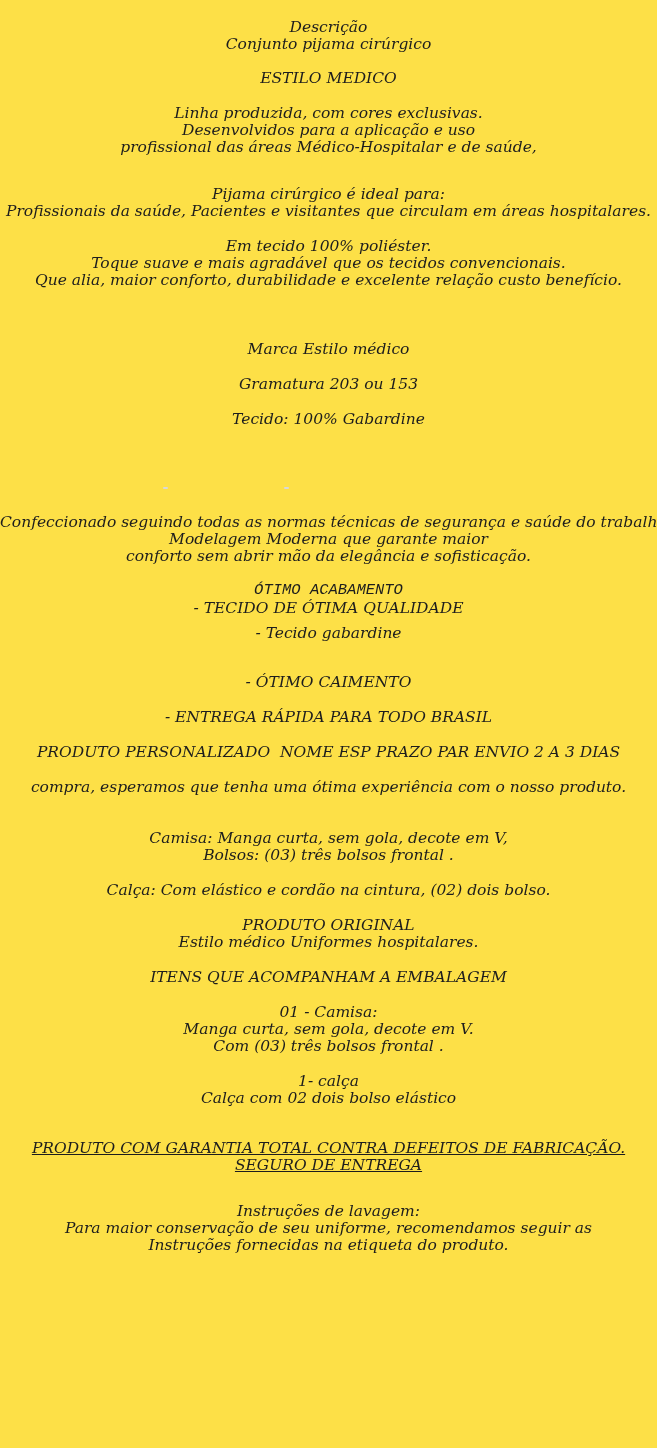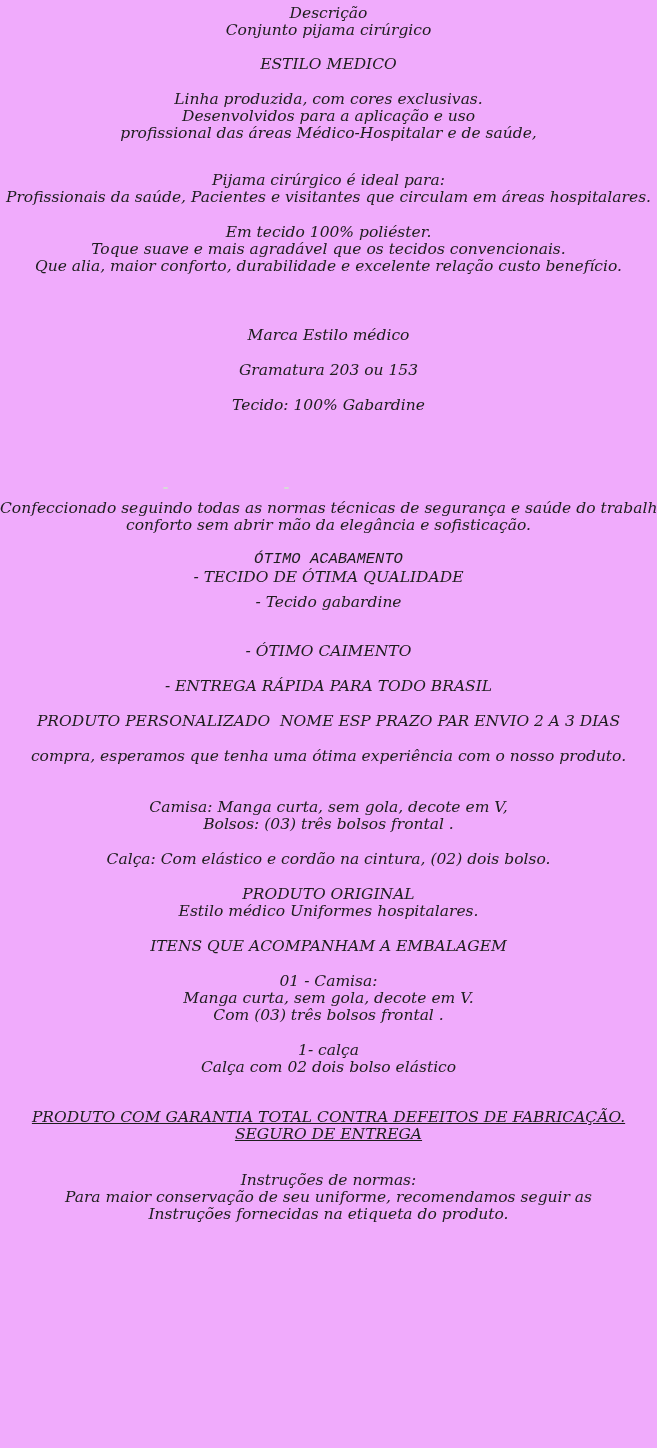--- a/index.html
+++ b/index.html
@@ -10,27 +10,27 @@
   body {
     width: 657px;
     height: 1448px;
     overflow: hidden;
   }
   .page {
     position: relative;
     width: 657px;
     height: 1448px;
     box-sizing: border-box;
-    padding-top: 5px;
+    padding-top: 19px;
     font-family: "DejaVu Serif", "Liberation Serif", serif;
     font-style: italic;
     font-size: 15.5px;
     line-height: 17px;
     color: #1d1d1d;
-    background: #f0abfc;
+    background: #fde047;
   }
   .paragraph {
     text-align: center;
   }
   .line {
     white-space: pre;      
     text-align: center;
   }
   .artifact {
     position: absolute;
@@ -72,20 +72,21 @@
         <div class="line">Marca Estilo médico</div>
       </div>
       <div class="paragraph" style="margin-top: 18px;">
         <div class="line">Gramatura 203 ou 153</div>
       </div>
       <div class="paragraph" style="margin-top: 18px;">
         <div class="line">Tecido: 100% Gabardine</div>
       </div>
       <div class="paragraph" style="margin-top: 86px;">
         <div class="line">Confeccionado seguindo todas as normas técnicas de segurança e saúde do trabalho</div>
+        <div class="line">Modelagem Moderna que garante maior</div>
         <div class="line">conforto sem abrir mão da elegância e sofisticação.</div>
       </div>
       <div class="paragraph" style="margin-top: 17px; font-family: Liberation Mono, monospace;">
         <div class="line">ÓTIMO ACABAMENTO</div>
       </div>
       <div class="paragraph" style="margin-top: 1px;">
         <div class="line">- TECIDO DE ÓTIMA QUALIDADE</div>
       </div>
       <div class="paragraph" style="margin-top: 8px;">
         <div class="line">- Tecido gabardine</div>
@@ -125,20 +126,20 @@
       </div>
       <div class="paragraph" style="margin-top: 18px;">
         <div class="line">1- calça</div>
         <div class="line">Calça com 02 dois bolso elástico</div>
       </div>
       <div class="paragraph" style="margin-top: 33px; text-decoration: underline;">
         <div class="line">PRODUTO COM GARANTIA TOTAL CONTRA DEFEITOS DE FABRICAÇÃO.</div>
         <div class="line">SEGURO DE ENTREGA</div>
       </div>
       <div class="paragraph" style="margin-top: 29px;">
-        <div class="line">Instruções de normas:</div>
+        <div class="line">Instruções de lavagem:</div>
         <div class="line">Para maior conservação de seu uniforme, recomendamos seguir as</div>
         <div class="line">Instruções fornecidas na etiqueta do produto.</div>
       </div>
     </div>
   <div class="artifact a1"></div>
   <div class="artifact a2"></div>
 </div>
 
 </body></html>

